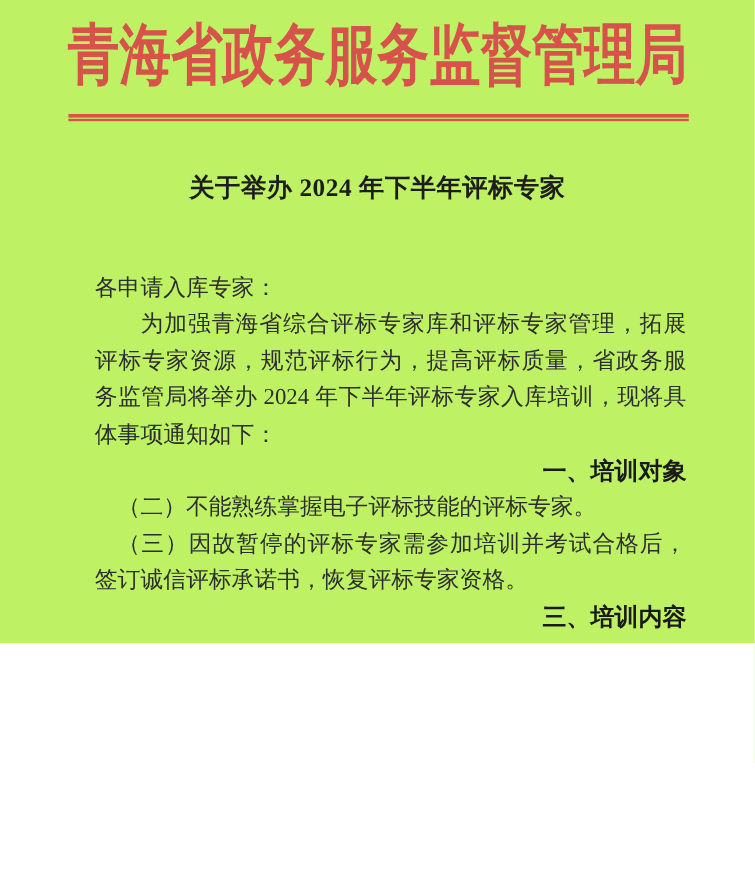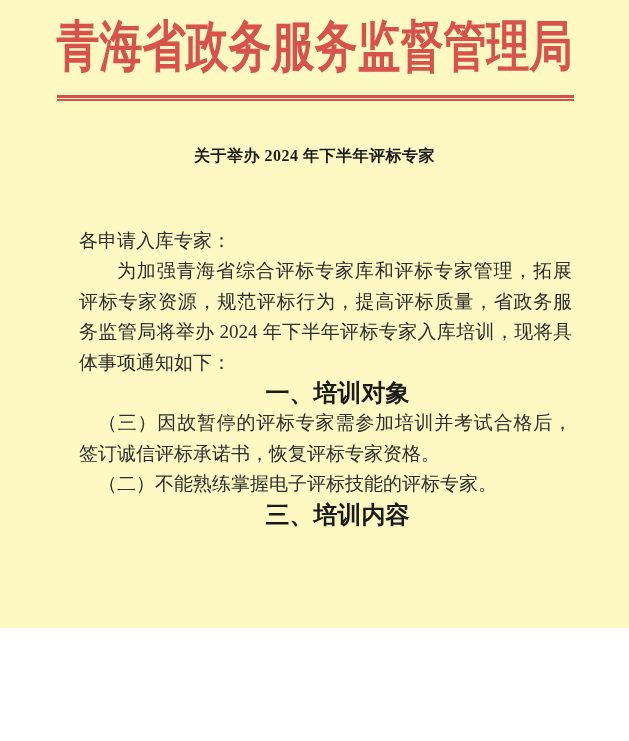--- a/index.html
+++ b/index.html
@@ -1,21 +1,21 @@
 <!DOCTYPE html>
 <html><head>
 <meta charset="utf-8">
 <style>
   html, body { margin: 0; padding: 0; background: #ffffff; }
 
   .page {
     position: relative;
     width: 629px;
-    height: 628px;
-    background: #fef9c3;
+    height: 536px;
+    background: #bef264;
     overflow: hidden;
     font-family: "Liberation Serif", "DejaVu Serif", serif;
   }
 
   
   .agency {
     position: absolute;
     top: 19px;
     left: 0;
     right: 0;
@@ -41,21 +41,21 @@
     border-bottom: 2px solid;
     background: transparent;
   }
 
   .doc-title {
     position: absolute;
     top: 139px;
     left: 0;
     right: 0;
     text-align: center;
-    font-size: 16px;
+    font-size: 21px;
     line-height: 34px;
     font-weight: 700;
     color: #1d1d1d;
     letter-spacing: 0.5px;
   }
 
   .doc-body {
     position: absolute;
     top: 226px;
     left: 79px;
@@ -65,24 +65,24 @@
     color: #2d2d2d;
     text-align: justify;
   }
 
   .blk { margin: 0; }
   .blk.salutation { text-indent: 0; font-family: Liberation Serif, serif; }
   .blk.paragraph  { text-indent: 2em; font-family: Liberation Serif, serif; }
   .blk.list-item  { text-indent: 1em; }
   .blk.heading {
     text-indent: 1em;
-    text-align: center;
+    text-align: right;
     font-family: "Liberation Sans", "DejaVu Sans", sans-serif;
     font-weight: 700;
-    font-size: 24px;
+    font-size: 20px;
     color: #1a1a1a;
   }
 </style>
 </head>
 <body>
 
 <div class="page">
 
   <div class="letterhead">
     <div class="agency" style="color: rgb(214, 82, 75);">青海省政务服务监督管理局</div>
@@ -90,18 +90,18 @@
   </div>
 
   <div class="doc-title">
     <div>关于举办 2024 年下半年评标专家</div>
   </div>
 
   <div class="doc-body">
       <p class="blk salutation">各申请入库专家：</p>
       <p class="blk paragraph">为加强青海省综合评标专家库和评标专家管理，拓展评标专家资源，规范评标行为，提高评标质量，省政务服务监管局将举办 2024 年下半年评标专家入库培训，现将具体事项通知如下：</p>
       <p class="blk heading">一、培训对象</p>
+      <p class="blk list-item">（二）不能熟练掌握电子评标技能的评标专家。</p>
       <p class="blk list-item">（三）因故暂停的评标专家需参加培训并考试合格后，签订诚信评标承诺书，恢复评标专家资格。</p>
-      <p class="blk list-item">（二）不能熟练掌握电子评标技能的评标专家。</p>
       <p class="blk heading">三、培训内容</p>
     </div>
 
 </div>
 
 </body></html>

